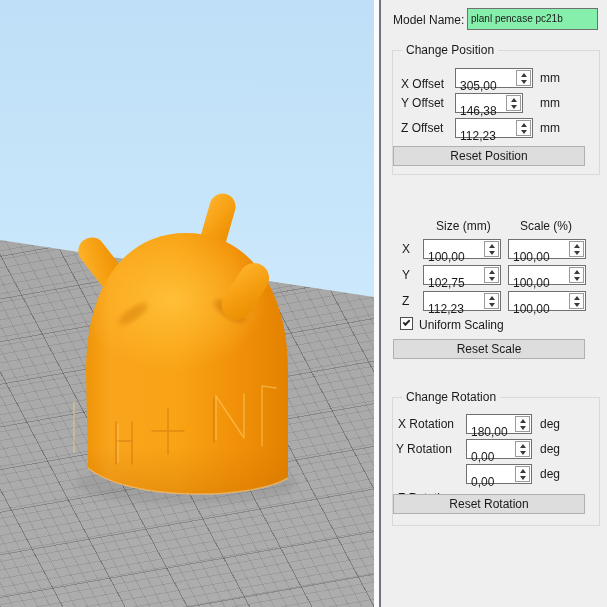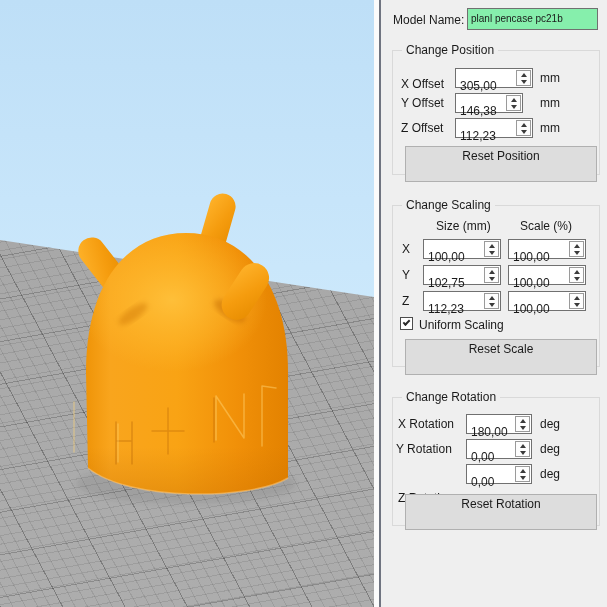--- a/index.html
+++ b/index.html
@@ -42,21 +42,21 @@
   .textinput{position:absolute;background:#86efac;border:1px solid var(--input-border);
     font-size:10px;line-height:18px;padding:0 3px;overflow:hidden;white-space:nowrap;}
 
   .spin{position:absolute;height:20px;background:#fff;border:1px solid var(--input-border);}
   .spin .val{position:absolute;left:4px;top:10px;line-height:14px;white-space:nowrap;}
   .spin .btns{position:absolute;right:1px;top:1px;bottom:1px;width:15px;background:#fdfdfd;
     border:1px solid #9a9a9a;display:flex;flex-direction:column;align-items:center;justify-content:center;gap:3px;}
   .arr-up{width:0;height:0;border-left:3px solid transparent;border-right:3px solid transparent;border-bottom:4px solid #3a3a3a;}
   .arr-down{width:0;height:0;border-left:3px solid transparent;border-right:3px solid transparent;border-top:4px solid #3a3a3a;}
 
-  .btn{position:absolute;left:24px;width:192px;height:36px;background:var(--button-bg);
+  .btn{position:absolute;left:12px;width:192px;height:20px;background:var(--button-bg);
     border:1px solid var(--button-border);text-align:center;line-height:18px;cursor:default;}
 
   .checkbox{position:absolute;width:13px;height:13px;background:#fff;border:1px solid #4d4d4d;}
   .checkbox .mark{position:absolute;left:2px;top:2px;width:7px;height:4px;
     border-left:2px solid #2a2a2a;border-bottom:2px solid #2a2a2a;transform:rotate(-45deg);}
 </style>
 </head>
 <body>
 
 <div class="viewport">
@@ -169,23 +169,20 @@
     <span class="val">112,23</span>
     <span class="btns">
         <span class="arr-up"></span>
         <span class="arr-down"></span>
       </span>
   </div>
   <div class="lbl" style="left:159px;top:121px;">mm</div>
 
   <div class="btn" style="top:146px;">Reset Position</div>
 
-  <div class="groupbox" style="top:205px;height:162px;">
-    <span class="gb-title">Change Scaling</span>
-  </div>
   <div class="lbl" style="left:55px;top:219px;">Size (mm)</div>
   <div class="lbl" style="left:139px;top:219px;">Scale (%)</div>
 
   <div class="lbl" style="left:21px;top:242px;">X</div>
   <div class="spin" style="left:42px;top:239px;width:78px;">
     <span class="val">100,00</span>
     <span class="btns">
         <span class="arr-up"></span>
         <span class="arr-down"></span>
       </span>

